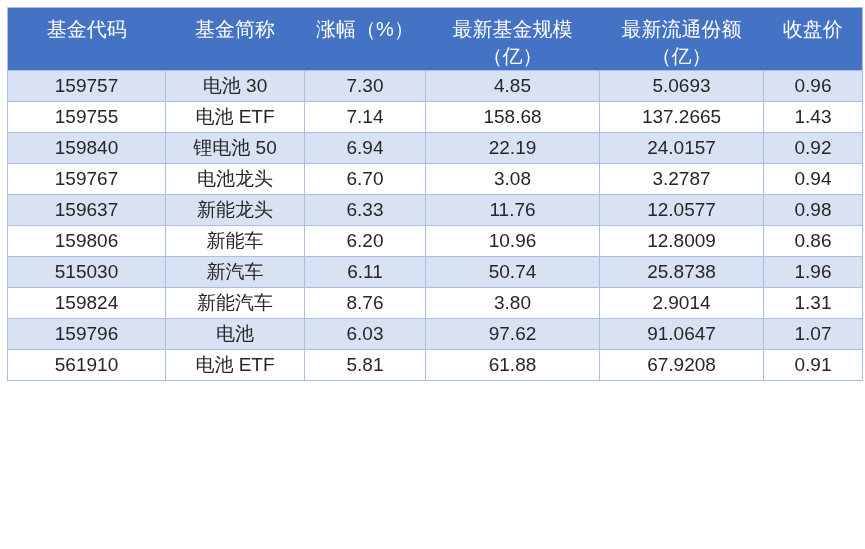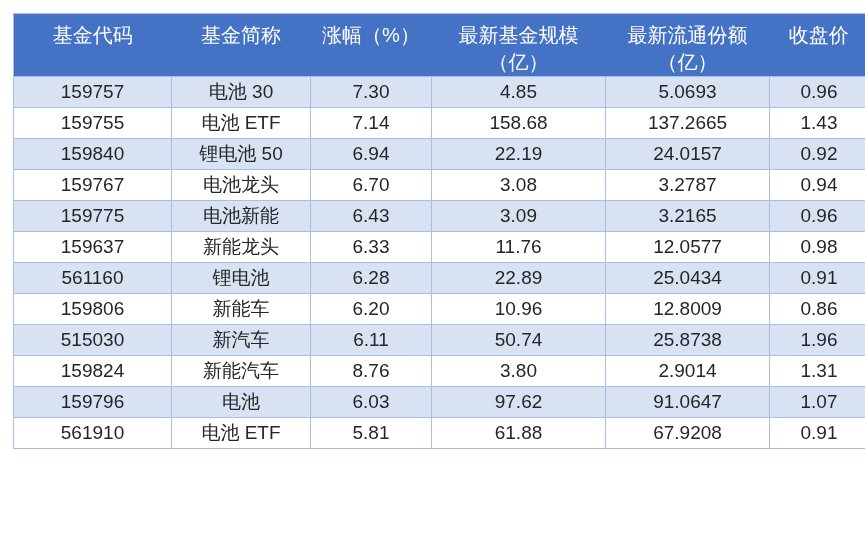--- a/index.html
+++ b/index.html
@@ -6,21 +6,21 @@
     margin: 0;
     padding: 0;
     background: #ffffff;
     font-family: "Liberation Sans", "DejaVu Sans", sans-serif;
   }
   .page {
     width: 865px;
     height: 549px;
     background: #ffffff;
     box-sizing: border-box;
-    padding: 13px;
+    padding: 7px;
   }
   table.fund-table {
     width: 855px;
     border-collapse: collapse;
     table-layout: fixed;
     border: 1px solid var(--border-color, #a9bee4);
   }
   table.fund-table th {
     background: var(--header-bg, #4472c4);
     color: var(--header-text, #ffffff);
@@ -107,46 +107,30 @@
 
   <tr>
     <td>159767</td>
     <td>电池龙头</td>
     <td>6.70</td>
     <td>3.08</td>
     <td>3.2787</td>
     <td>0.94</td>
   </tr>
 
-  <tr>
-    <td>159775</td>
-    <td>电池新能</td>
-    <td>6.43</td>
-    <td>3.09</td>
-    <td>3.2165</td>
-    <td>0.96</td>
-  </tr>
 
   <tr>
     <td>159637</td>
     <td>新能龙头</td>
     <td>6.33</td>
     <td>11.76</td>
     <td>12.0577</td>
     <td>0.98</td>
   </tr>
 
-  <tr>
-    <td>561160</td>
-    <td>锂电池</td>
-    <td>6.28</td>
-    <td>22.89</td>
-    <td>25.0434</td>
-    <td>0.91</td>
-  </tr>
 
   <tr>
     <td>159806</td>
     <td>新能车</td>
     <td>6.20</td>
     <td>10.96</td>
     <td>12.8009</td>
     <td>0.86</td>
   </tr>
 

